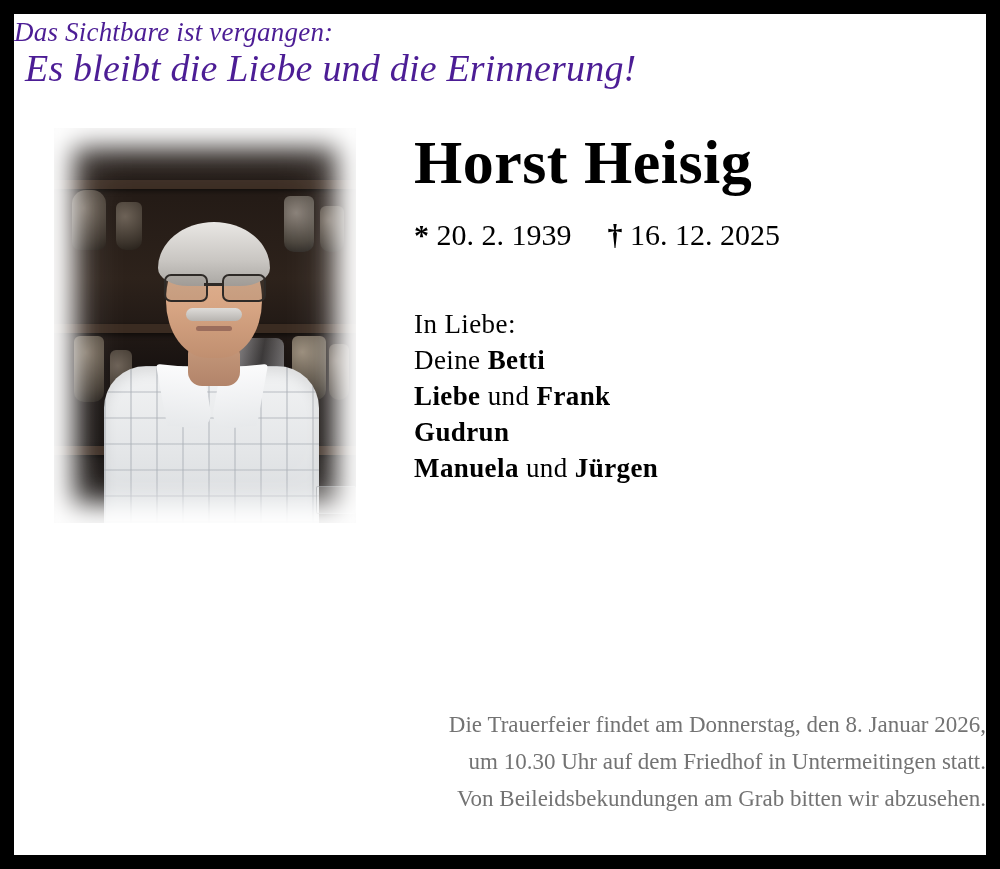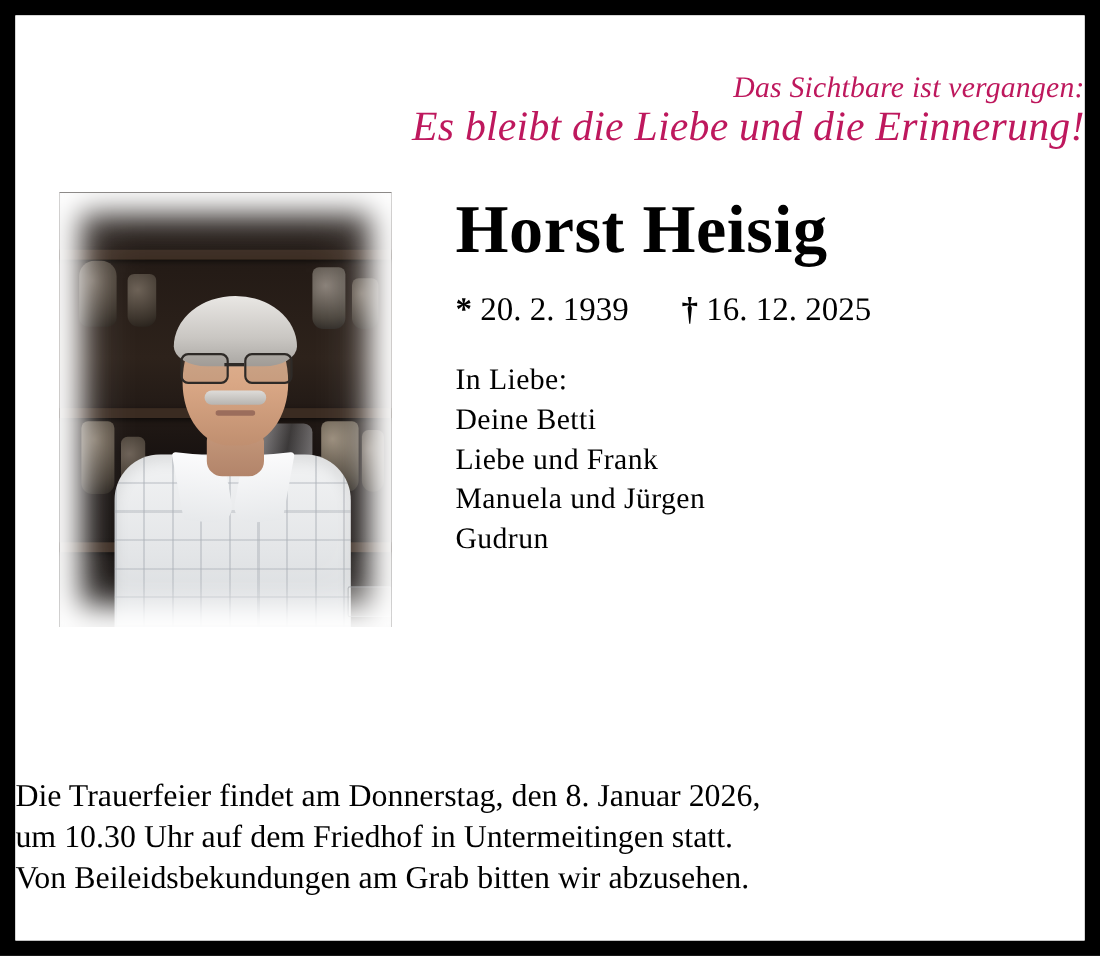--- a/index.html
+++ b/index.html
@@ -28,26 +28,25 @@
 
   .inner {
     position: relative;
     width: 100%;
     height: 100%;
     background: #ffffff;
   }
 
   
   .motto {
-    text-align: right;
-    padding-top: 47px;
+    text-align: left;
     font-style: italic;
     font-size: 27px;
     line-height: 36px;
-    color: #be185d;
+    color: #4c1d95;
     letter-spacing: 0.2px;
   }
   .motto .line2 {
     font-size: 38px;
     margin-left: 11px;
   }
 
   
   .body-row {
     display: flex;
@@ -217,46 +216,46 @@
     line-height: 68px;
     color: #000000;
     letter-spacing: 0.5px;
     white-space: nowrap;
   }
   .dates {
     margin-top: 22px;
     font-size: 30px;
     color: #000000;
     display: flex;
-    gap: 48px;
+    gap: 36px;
     white-space: nowrap;
   }
   .dates .star { font-weight: bold; }
   .dates .cross { font-weight: bold; }
 
   .dedication {
-    margin-top: 28px;
+    margin-top: 54px;
     font-size: 27px;
     line-height: 36px;
     color: #000000;
     letter-spacing: 0.4px;
   }
   .dedication .ded-line { white-space: nowrap; }
-  .dedication b { font-weight: normal; text-align: right; }
+  .dedication b { font-weight: bold; text-align: right; }
 
   
   .footer {
     position: absolute;
     left: 0;
     right: 0;
     bottom: 38px;
-    text-align: left;
-    font-size: 29px;
+    text-align: right;
+    font-size: 23px;
     line-height: 37px;
-    color: #000000;
+    color: #737373;
   }
   .footer .f-line { white-space: nowrap; }
 </style>
 </head>
 <body>
 
 <div class="notice">
   <div class="inner">
 
     <div class="motto">
@@ -321,25 +320,25 @@
 
           <div class="ded-line">
             <span>Deine </span><b>Betti</b>
           </div>
 
           <div class="ded-line">
             <b>Liebe</b><span> und </span><b>Frank</b>
           </div>
 
           <div class="ded-line">
+            <b>Gudrun</b>
+          </div>
+
+          <div class="ded-line">
             <b>Manuela</b><span> und </span><b>Jürgen</b>
-          </div>
-
-          <div class="ded-line">
-            <b>Gudrun</b>
           </div>
 
         </div>
       </div>
     </div>
 
     <div class="footer">
       <div class="f-line">Die Trauerfeier findet am Donnerstag, den 8. Januar 2026,</div>
       <div class="f-line">um 10.30 Uhr auf dem Friedhof in Untermeitingen statt.</div>
       <div class="f-line">Von Beileidsbekundungen am Grab bitten wir abzusehen.</div>

